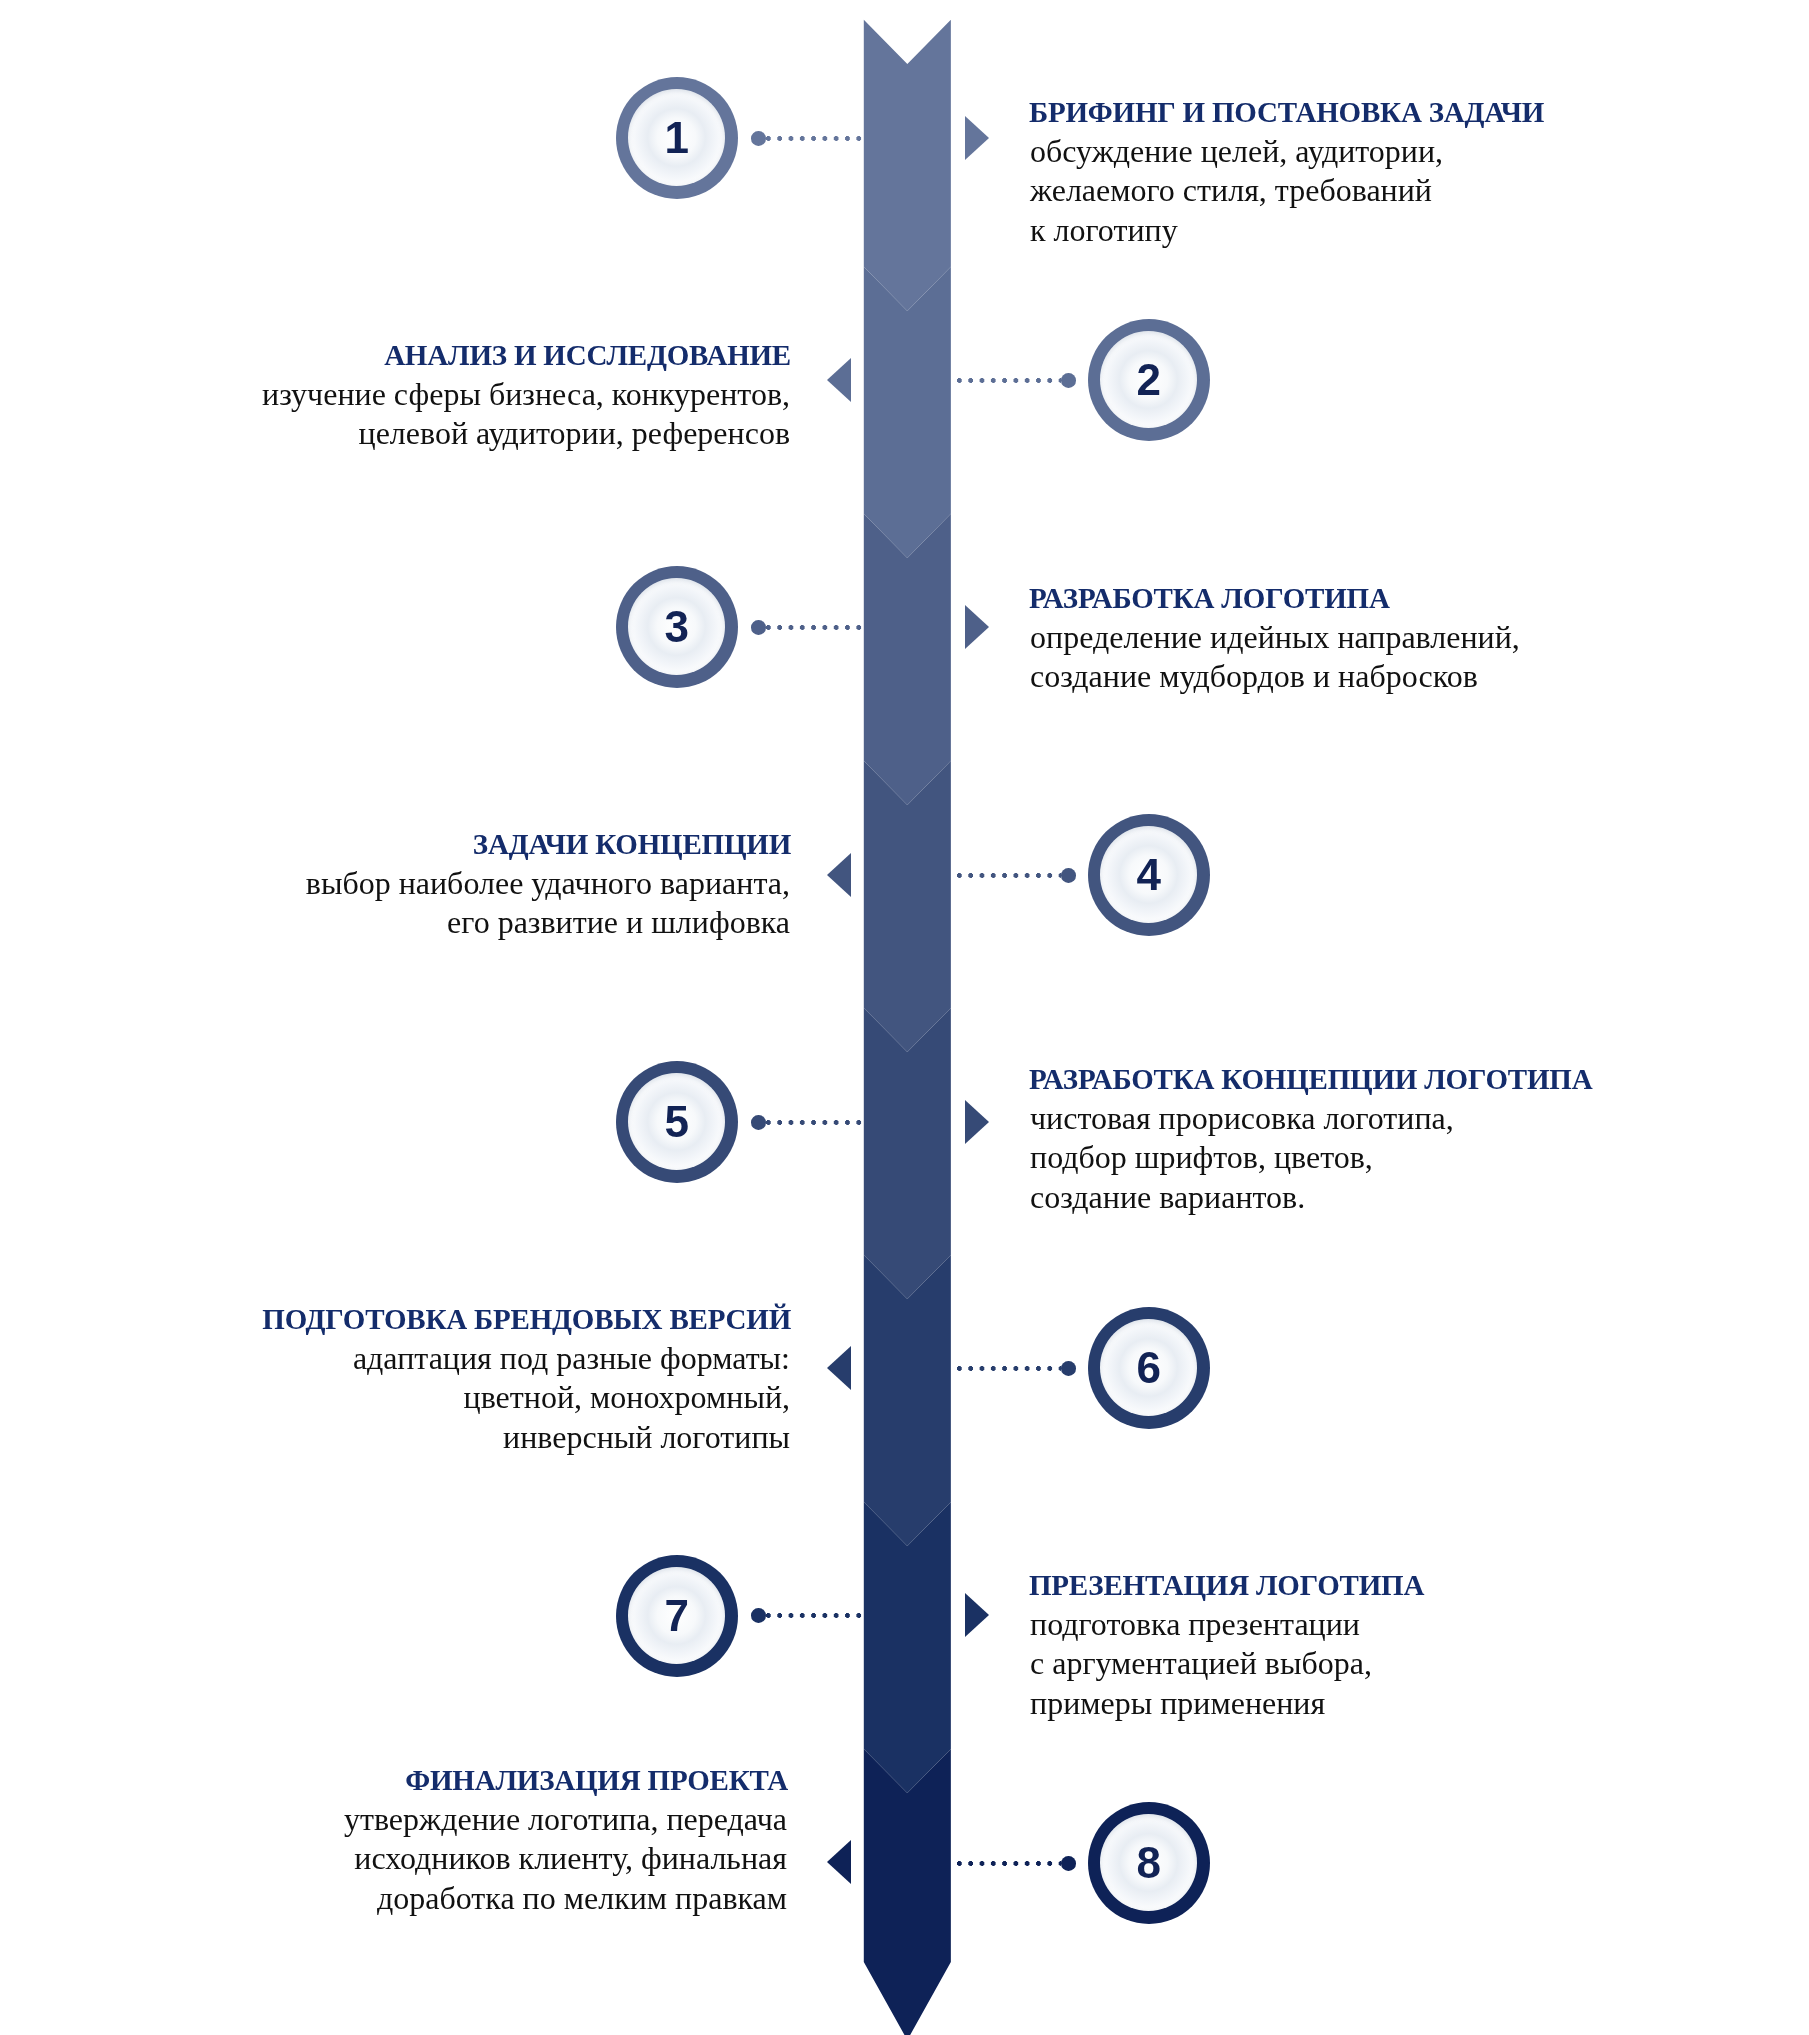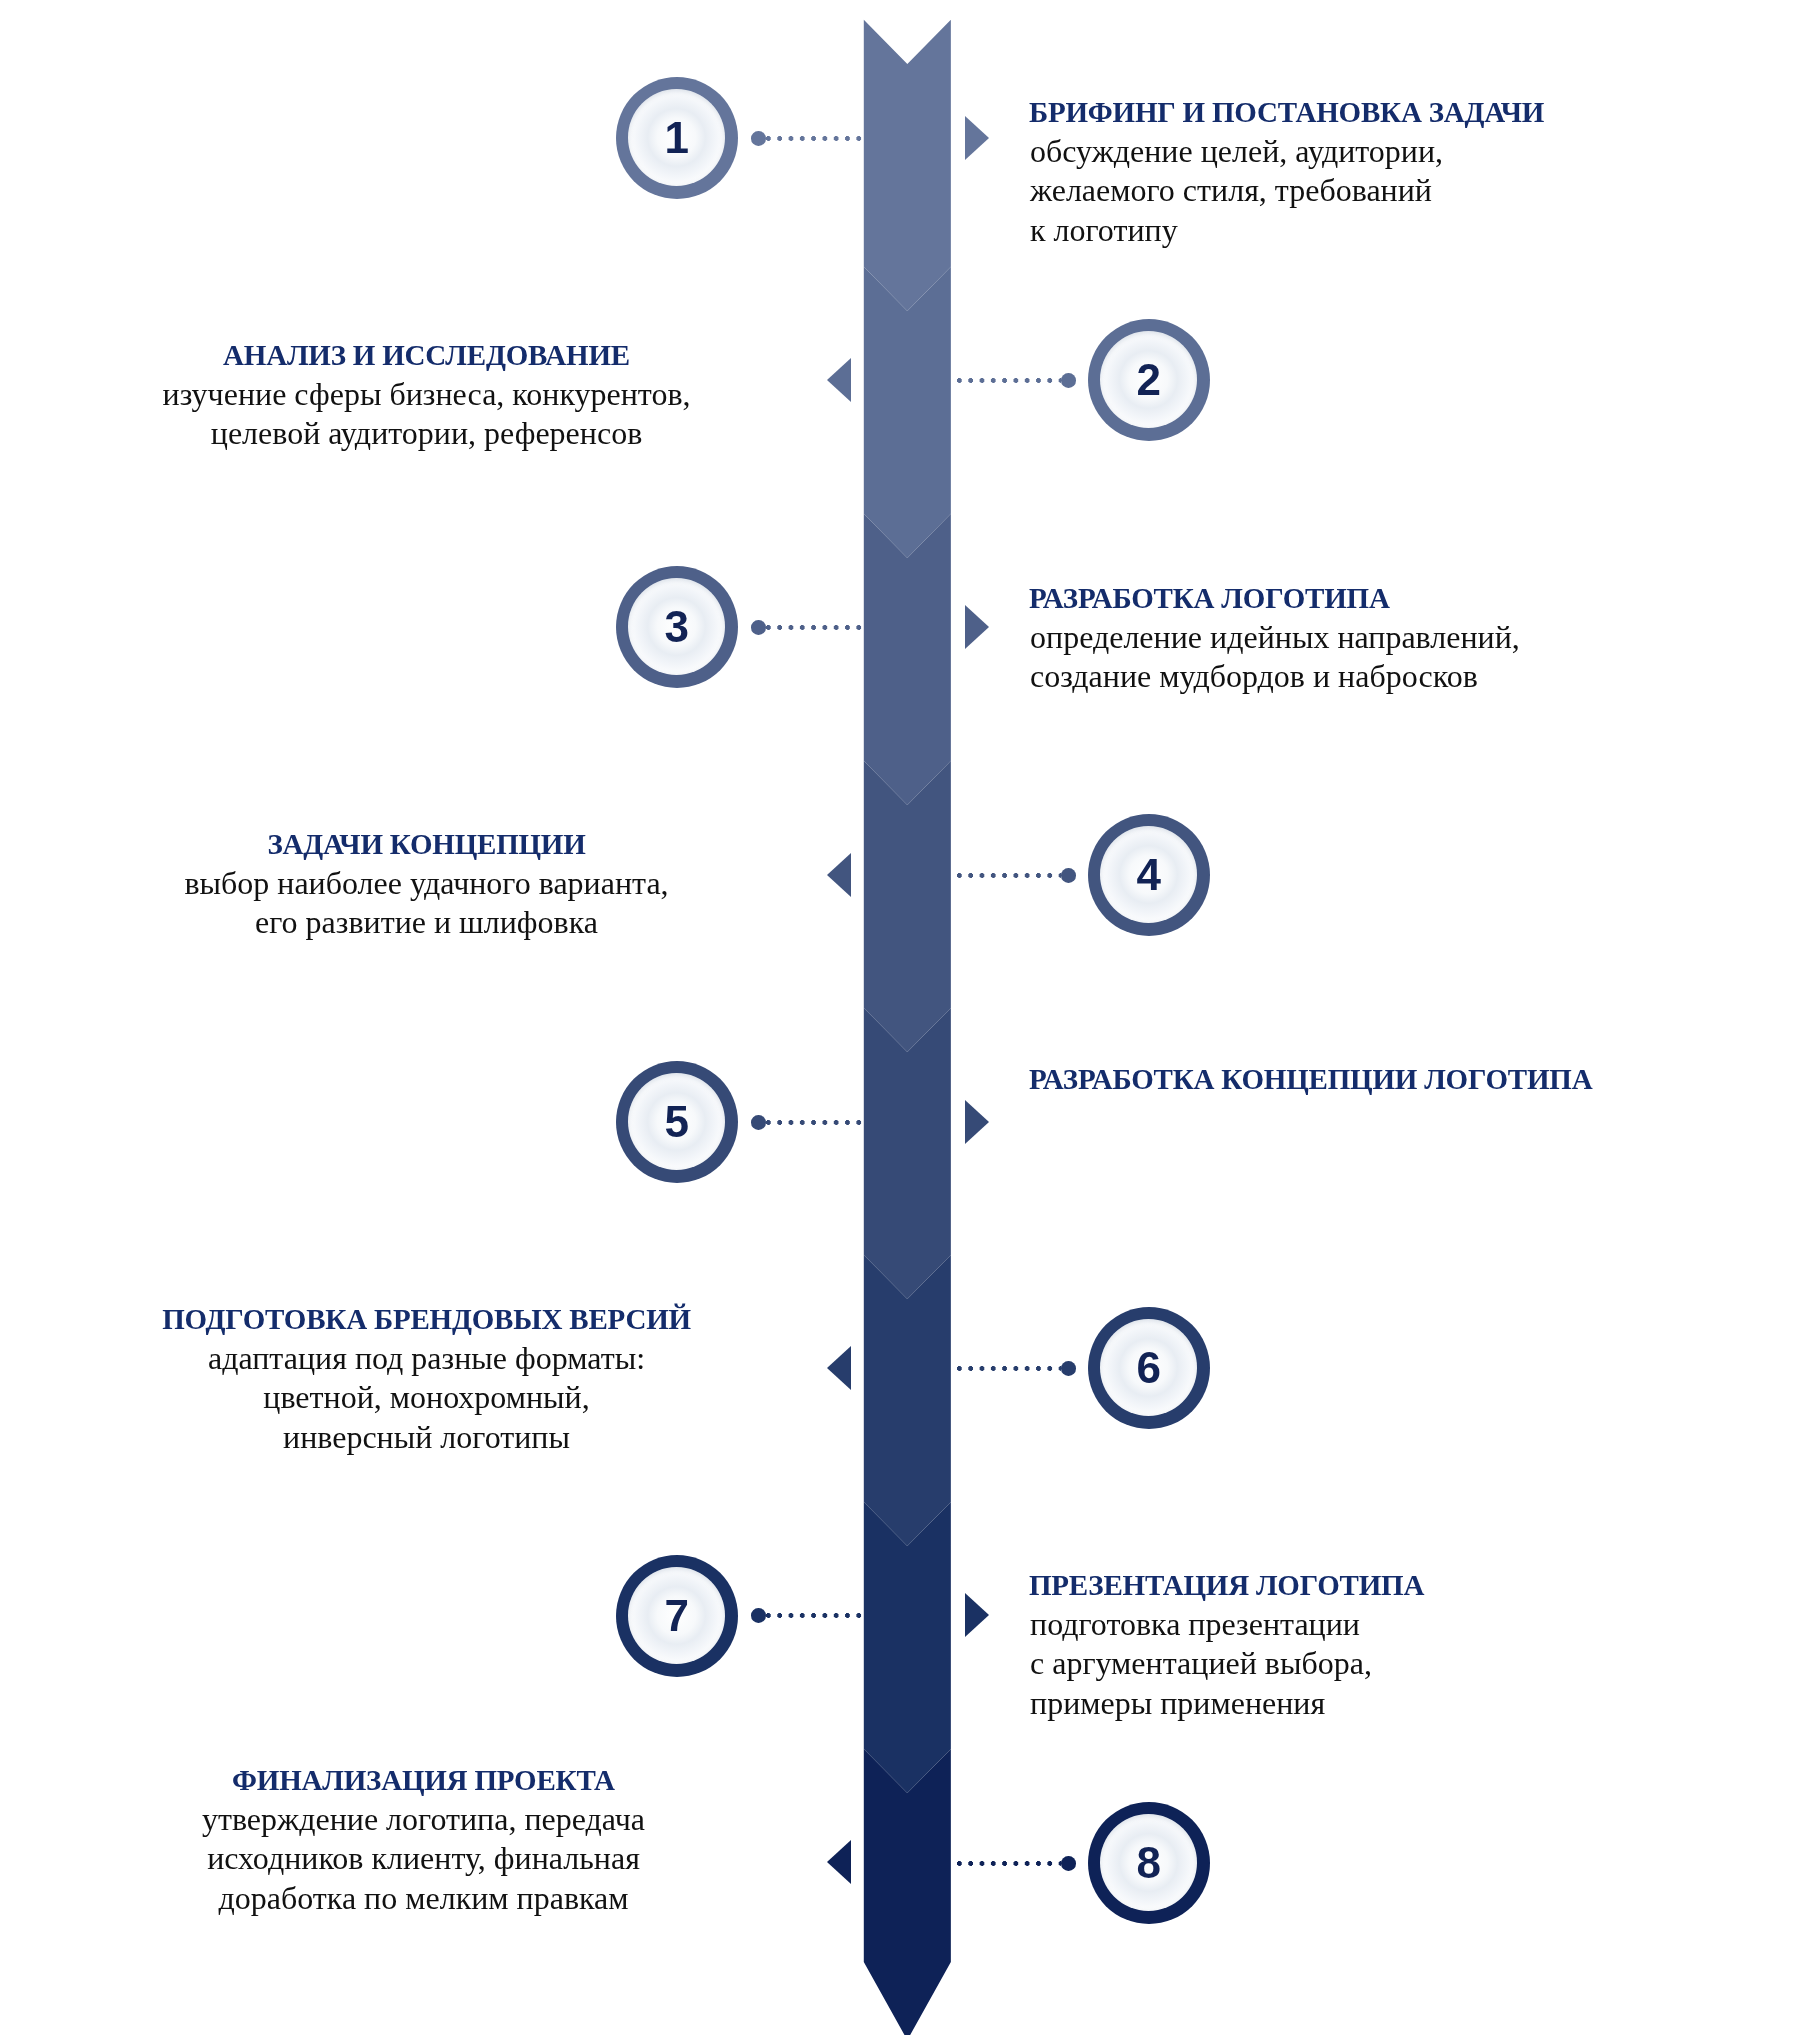--- a/index.html
+++ b/index.html
@@ -116,21 +116,21 @@
     letter-spacing: -0.2px;
   }
   .txt p {
     margin: 1px;
     font-size: 32px;
     color: #111111;
     line-height: 1.23;
     font-weight: normal;
   }
   .txt.right { text-align: left; }
-  .txt.left  { text-align: center; }
+  .txt.left  { text-align: right; }
 </style>
 </head>
 <body>
 
 <div id="page">
 
   <svg id="ribbon" viewBox="0 0 3200 3600" width="1809" height="2035" xmlns="http://www.w3.org/2000/svg" aria-hidden="true">
       <polygon points="1528,35 1605,113 1682,35 1682,472 1605,550 1528,472" fill="#64759b"></polygon>
       <polygon points="1528,472 1605,550 1682,472 1682,909 1605,987 1528,909" fill="#5c6e95"></polygon>
       <polygon points="1528,909 1605,987 1682,909 1682,1346 1605,1424 1528,1346" fill="#4e6089"></polygon>
@@ -212,20 +212,23 @@
           <div class="badge-inner"></div>
           <div class="badge-num">5</div>
         </div>
         <div class="leader" style="left: 751px; width: 113px; top: 1115px; height: 14.7px;">
           <div class="leader-dot" style="background: rgb(54, 74, 118);"></div>
           <div class="leader-line" style="background-image: radial-gradient(circle at 2.5px 2.5px, rgb(54, 74, 118) 2.3px, rgba(0, 0, 0, 0) 2.5px);"></div>
         </div>
         <div class="pointer" style="top: 1100px; left: 965px; border-left: 24px solid rgb(54, 74, 118); border-top-width: 22.6px; border-bottom-width: 22.6px;"></div>
         <div class="txt right" style="top: 1063px; left: 1029px; width: 701px;">
           <h3>РАЗРАБОТКА КОНЦЕПЦИИ ЛОГОТИПА</h3>
+          <p style="white-space: pre-line;">чистовая прорисовка логотипа,
+подбор шрифтов, цветов,
+создание вариантов.</p>
         </div>
       </div>
       <div class="step-row" style="top: 0px;">
         <div class="badge" style="left: 1088px; top: 1307px; background: rgb(39, 61, 108);">
           <div class="badge-inner"></div>
           <div class="badge-num">6</div>
         </div>
         <div class="leader rtl" style="left: 957px; width: 119px; top: 1361px; height: 14.7px;">
           <div class="leader-dot" style="background: rgb(39, 61, 108);"></div>
           <div class="leader-line" style="background-image: radial-gradient(circle at 2.5px 2.5px, rgb(39, 61, 108) 2.3px, rgba(0, 0, 0, 0) 2.5px);"></div>

